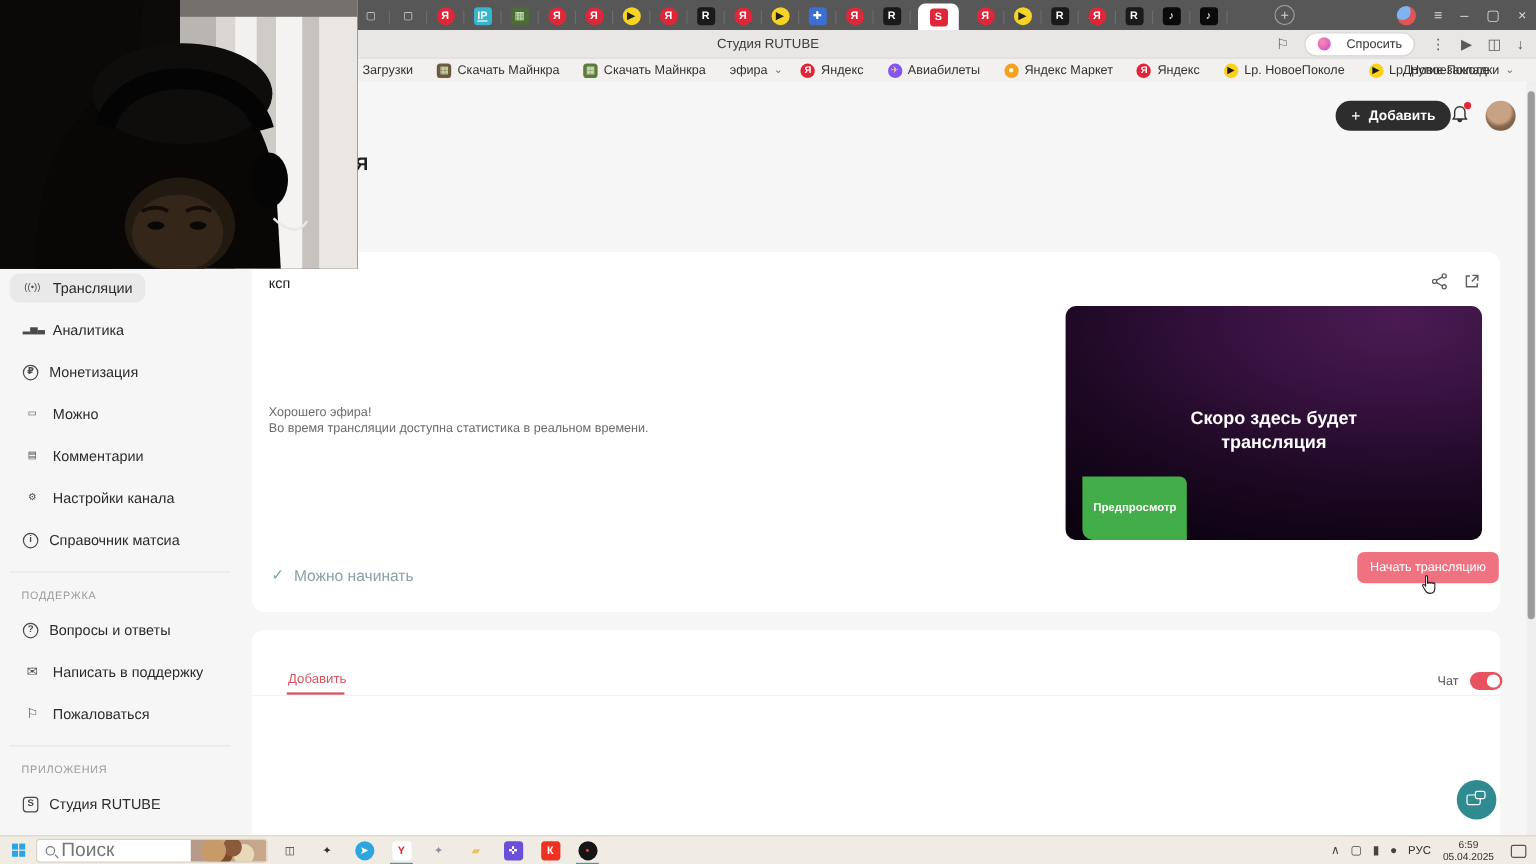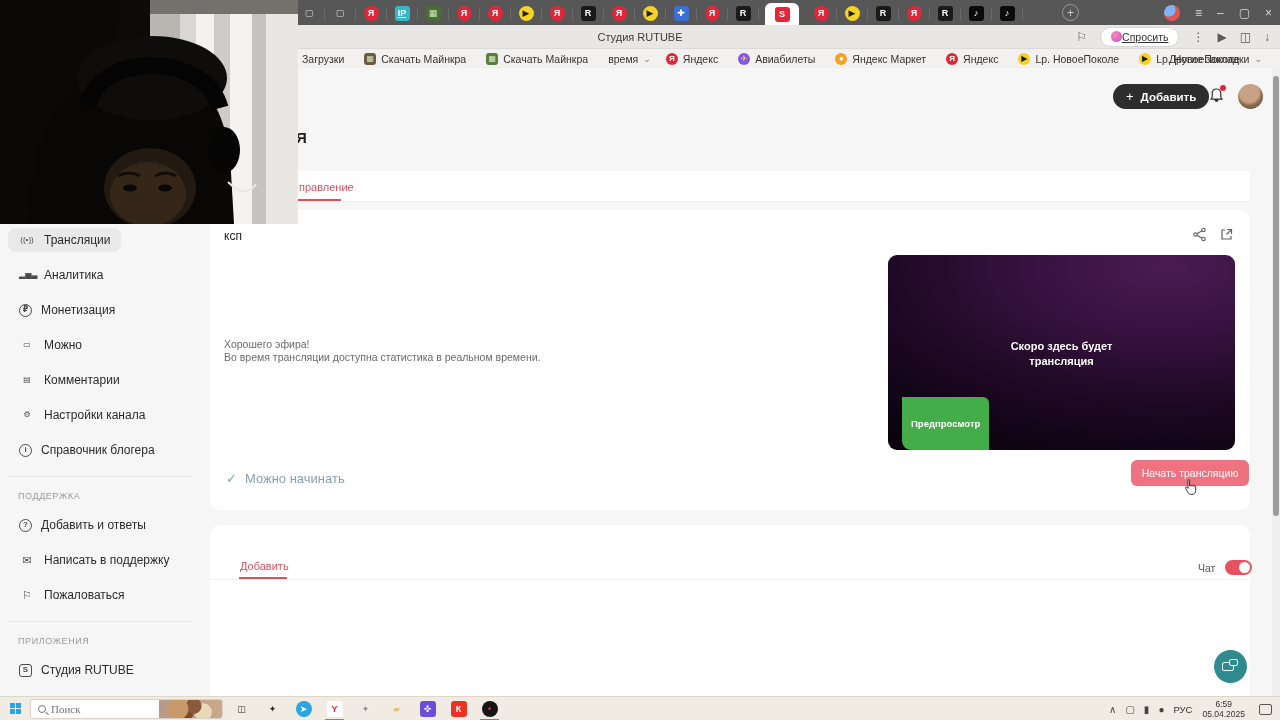--- a/index.html
+++ b/index.html
@@ -17,21 +17,21 @@
   .fav.circle { border-radius:50%; }
   .fav.plain { background:transparent !important; }
   .newtab { width:17px; height:17px; border-radius:50%; border:1.5px solid #9a9a9a; color:#cfcfcf; font-size:12px; display:flex; align-items:center; justify-content:center; margin-left:4px; }
   .winctrl { position:absolute; right:8px; top:0; height:25px; display:flex; align-items:center; gap:15px; }
   .profile-dot { width:16px; height:16px; border-radius:50%; background:radial-gradient(circle at 30% 30%, #7fb3f2 0 40%, #e05555 45% 100%); }
   .wbtn { color:#d9d9d9; font-size:12px; line-height:1; }
 
   .titlebar { position:absolute; top:25px; left:0; width:1280px; height:24px; background:#e9e7e6; border-bottom:1px solid #dcdad9; display:flex; align-items:center; }
   .tb-title { position:absolute; left:0; right:0; text-align:center; font-size:11px; color:#3c3c3c; }
   .tb-right { position:absolute; right:10px; display:flex; align-items:center; gap:13px; }
-  .ask-pill { display:flex; align-items:center; gap:0; background:#fff; border:1px solid #d7d5d4; border-radius:12px; height:20px; padding:0 10px; font-size:10.5px; color:#333;text-decoration:underline; }
+  .ask-pill { display:flex; align-items:center; gap:13px; background:#fff; border:1px solid #d7d5d4; border-radius:12px; height:20px; padding:0 10px; font-size:10.5px; color:#333; }
   .ask-ic { width:11px; height:11px; border-radius:50%; background:radial-gradient(circle at 35% 35%, #ff8ab0, #c44bd4); }
   .tb-ic { color:#5a5a5a; font-size:12px; }
 
   .bookmarksbar { position:absolute; top:49px; left:0; width:1280px; height:19px; background:#f3f1f0; display:flex; align-items:center; }
   .bm-list { position:absolute; left:302px; display:flex; align-items:center; gap:15px; white-space:nowrap; }
   .bm-item { display:flex; align-items:center; gap:5px; font-size:10.5px; color:#333; }
   .bm-ic { width:12px; height:12px; border-radius:3px; display:flex; align-items:center; justify-content:center; font-size:8px; font-weight:bold; line-height:1; }
   .bm-ic.circle { border-radius:50%; }
   .bm-suffix { color:#777; font-size:9px; }
   .bm-right { position:absolute; right:18px; font-size:10.5px; color:#333; display:flex; gap:5px; align-items:center; }
@@ -69,21 +69,21 @@
   .card1 { top:142px; height:300px; }
   .card2 { top:457px; height:239px; border-radius:10px 10px 0 0; }
 
   .stream-title { position:absolute; left:14px; top:19px; font-size:12px; color:#1c1c1c; }
   .card-ic { position:absolute; top:17px; width:16px; height:16px; color:#5f5f5f; font-size:13px; }
   .ic-share { left:982px; }
   .ic-ext { left:1009px; }
 
   .preview { position:absolute; left:678px; top:45px; width:347px; height:195px; border-radius:9px; overflow:hidden;
     background:radial-gradient(150% 130% at 80% 6%, #4a1b52 0%, #371240 26%, #1d0823 55%, #0b030f 82%, #070208 100%); }
-  .preview-text { position:absolute; left:0; right:0; top:84px; text-align:center; color:#fff; font-size:11px; font-weight:bold; line-height:1.35; }
+  .preview-text { position:absolute; left:0; right:0; top:84px; text-align:center; color:#fff; font-size:15px; font-weight:bold; line-height:1.35; }
   .preview-text span { display:inline-block; width:150px; }
   .badge { position:absolute; left:14px; bottom:0; background:#43ae49; color:#fff; font-size:9.5px; font-weight:bold; padding:21px 9px; border-radius:0 6px 0 9px; }
 
   .status { position:absolute; left:14px; top:128px; width:440px; }
   .status-title { font-size:11px; font-weight:bold; color:#2e2e2e; margin-bottom:4px; }
   .status-line { font-size:10.5px; color:#6b6b6b; line-height:1.25; }
 
   .ready { position:absolute; left:16px; top:261px; display:flex; align-items:center; gap:8px; color:#8da0a9; font-size:13px; }
   .ready-check { font-size:13px; color:#7fa3a8; }
 
@@ -109,21 +109,21 @@
   
   .cursor { position:absolute; left:1183px; top:478px; z-index:60; }
 
   
   .taskbar { position:absolute; left:0; top:696px; width:1280px; height:24px; background:#f1ece3; border-top:1px solid #ddd6c9; display:flex; align-items:center; z-index:50; }
   .start { position:absolute; left:10px; top:6px; width:12px; height:12px; display:grid; grid-template-columns:5px 5px; grid-template-rows:5px 5px; gap:1px; }
   .start i { background:#2aa3e8; }
   .searchbox { position:absolute; left:30px; top:2px; width:193px; height:20px; background:#fff; border:1px solid #d9d2c5; border-radius:3px; display:flex; align-items:center; overflow:hidden; }
   .mag { width:8px; height:8px; border:1.4px solid #777; border-radius:50%; margin:0 5px 0 7px; position:relative; flex:0 0 8px; }
   .mag:after { content:""; position:absolute; width:4px; height:1.4px; background:#777; transform:rotate(45deg); left:6px; top:7px; }
-  .searchbox input { border:none; outline:none; font-size:11px; color:#555; width:90px; font-family:Liberation Serif, serif; background:transparent; }
+  .searchbox input { border:none; outline:none; font-size:16px; color:#555; width:90px; font-family:Liberation Sans, sans-serif; background:transparent; }
   .search-thumb { position:absolute; right:0; top:0; width:63px; height:20px;
     background:radial-gradient(circle at 30% 45%, #c89a6a 0 22%, transparent 24%),
                radial-gradient(circle at 55% 30%, #8a5a3a 0 20%, transparent 22%),
                radial-gradient(circle at 70% 60%, #e8d9b8 0 18%, transparent 20%),
                radial-gradient(circle at 45% 65%, #7a4a2a 0 16%, transparent 18%),
                linear-gradient(90deg, #b5998a, #caa98a); }
   .tb-apps { position:absolute; left:232px; top:0; height:24px; display:flex; align-items:center; gap:12px; }
   .tb-app { position:relative; width:19px; height:19px; display:flex; align-items:center; justify-content:center; }
   .tb-app .fav { width:16px; height:16px; font-size:9px; }
   .tb-app.active:after { content:""; position:absolute; left:0; right:0; bottom:-2px; height:2px; background:#4a90d9; }
@@ -277,21 +277,21 @@
         </span>
 
         <span class="bm-item">
           <span class="bm-ic square" style="background: rgb(93, 124, 58); color: rgb(224, 240, 208);">▦</span>
           <span>Скачать Майнкра</span>
           <span class="bm-suffix"></span>
         </span>
 
         <span class="bm-item">
 
-          <span>время</span>
+          <span>эфира</span>
           <span class="bm-suffix">⌄</span>
         </span>
 
         <span class="bm-item">
           <span class="bm-ic circle" style="background: rgb(224, 39, 58); color: rgb(255, 255, 255);">Я</span>
           <span>Яндекс</span>
           <span class="bm-suffix"></span>
         </span>
 
         <span class="bm-item">
@@ -360,30 +360,30 @@
             <span class="side-label">Комментарии</span>
           </div>
 
           <div class="side-item">
             <span class="ic" style="font-size:8px;">⚙</span>
             <span class="side-label">Настройки канала</span>
           </div>
 
           <div class="side-item">
             <span class="ic circle" style="font-size:8px;">i</span>
-            <span class="side-label">Справочник блогера</span>
+            <span class="side-label">Справочник матсиа</span>
           </div>
         </div>
       <div class="side-div"></div>
       <div class="side-head">ПОДДЕРЖКА</div>
       <div>
 
           <div class="side-item">
             <span class="ic circle">?</span>
-            <span class="side-label">Добавить и ответы</span>
+            <span class="side-label">Вопросы и ответы</span>
           </div>
 
           <div class="side-item">
             <span class="ic">✉</span>
             <span class="side-label">Написать в поддержку</span>
           </div>
 
           <div class="side-item">
             <span class="ic">⚐</span>
             <span class="side-label">Пожаловаться</span>
@@ -407,24 +407,20 @@
     <div class="bell">
       <svg width="17" height="17" viewBox="0 0 17 17">
           <path d="M8.5 2 C5.6 2 4.2 4.2 4.2 6.5 L4.2 10.2 L3 12.2 L14 12.2 L12.8 10.2 L12.8 6.5 C12.8 4.2 11.4 2 8.5 2 Z M7.2 13.4 a1.4 1.4 0 0 0 2.6 0 Z" fill="none" stroke="#333" stroke-width="1.2"></path>
         </svg>
       <span class="bell-dot"></span>
     </div>
     <div class="avatar"></div>
 
     <div class="page-title-frag">Я</div>
 
-    <div class="band">
-      <span class="band-tab">правление</span>
-      <span class="band-underline"></span>
-    </div>
 
     <div class="card card1">
       <div class="stream-title">ксп</div>
       <span class="card-ic ic-share">
         <svg width="15" height="15" viewBox="0 0 15 15">
             <circle cx="11.5" cy="3" r="1.7" fill="none" stroke="#5f5f5f" stroke-width="1.1"></circle>
             <circle cx="3.5" cy="7.5" r="1.7" fill="none" stroke="#5f5f5f" stroke-width="1.1"></circle>
             <circle cx="11.5" cy="12" r="1.7" fill="none" stroke="#5f5f5f" stroke-width="1.1"></circle>
             <path d="M5 6.7 L10 3.7 M5 8.3 L10 11.3" stroke="#5f5f5f" stroke-width="1.1"></path>
           </svg>

